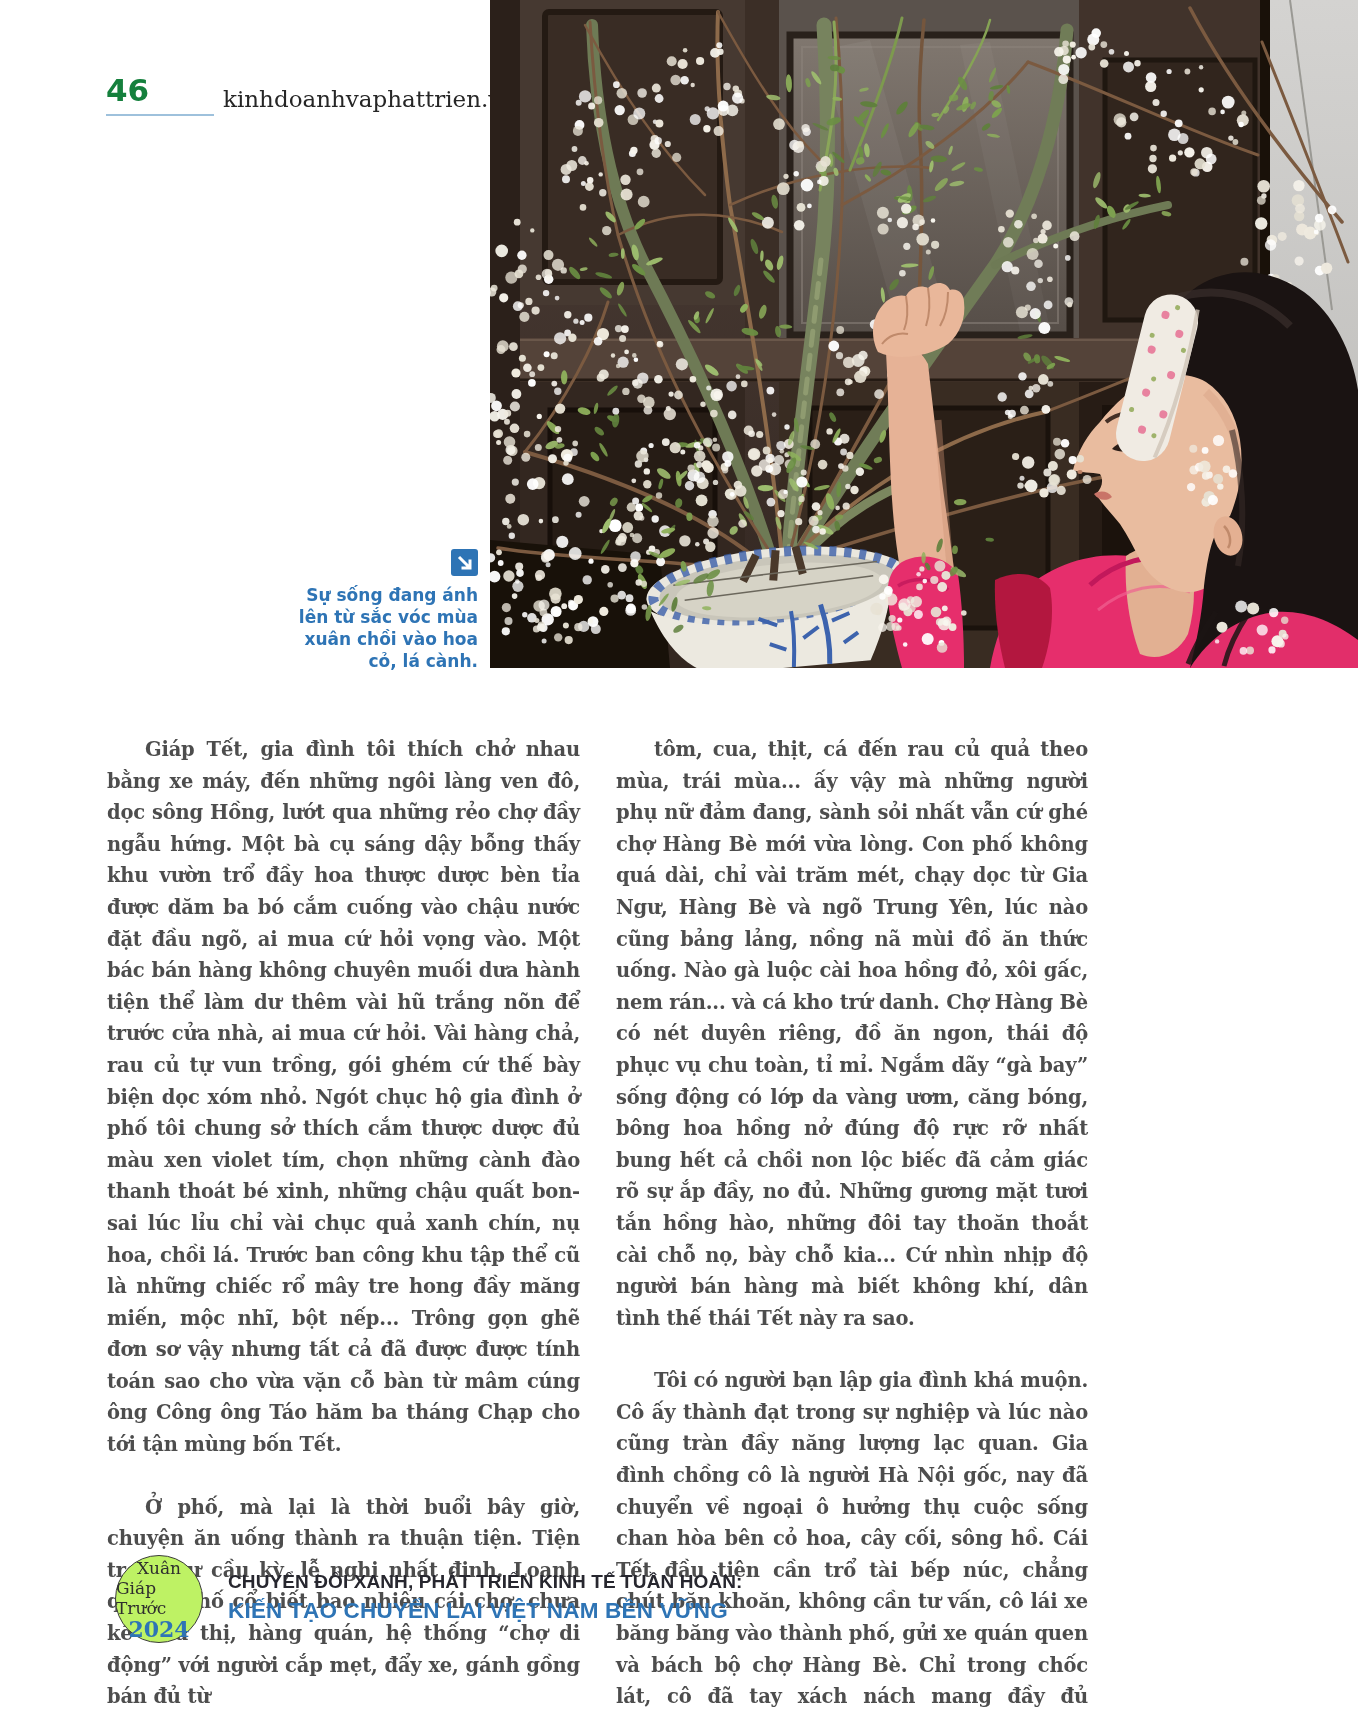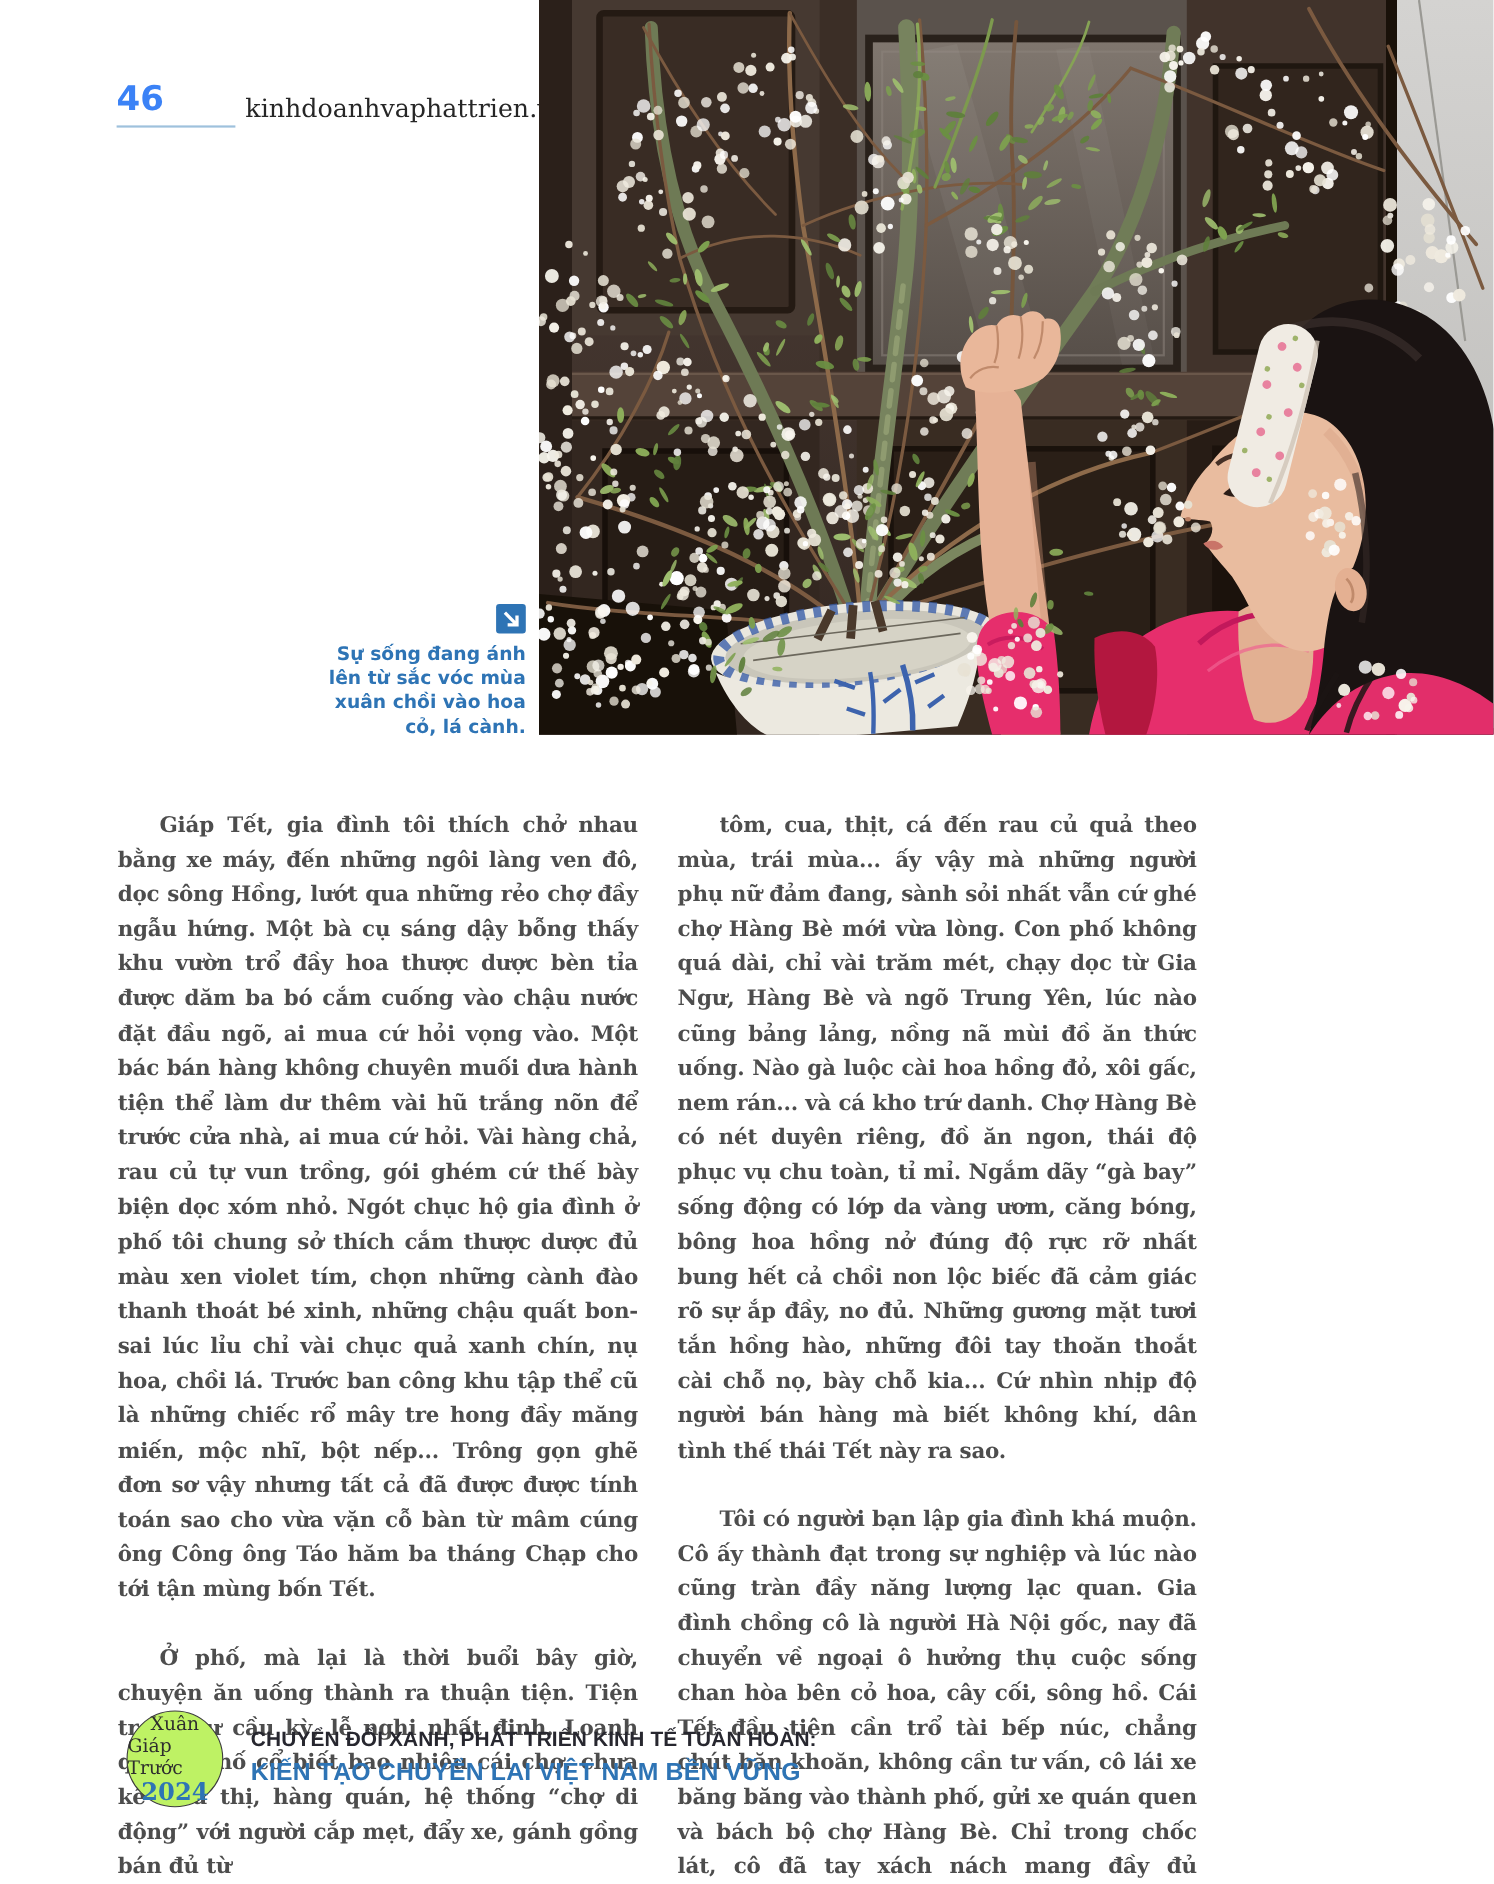--- a/index.html
+++ b/index.html
@@ -1,20 +1,20 @@
 <!DOCTYPE html>
 <html style="--accent: #2e74b5;"><head>
 <meta charset="utf-8">
 <style>
   html,body{margin:0;padding:0;background:#ffffff;}
   .page{position:relative;width:1358px;height:1713px;background:#fff;overflow:hidden;
         font-family:"DejaVu Serif",serif;color:#4d4d4d;}
   
   .page-number{position:absolute;left:106px;top:72px;font-family:"DejaVu Sans",sans-serif;
-        font-weight:bold;font-size:31px;color:#3b82f6;letter-spacing:0;}
+        font-weight:bold;font-size:31px;color:#15803d;letter-spacing:0;}
   .page-number-rule{position:absolute;left:106px;top:114px;width:108px;height:2px;background:#9ec1dc;}
   .site-name{position:absolute;left:223px;top:86px;font-family:"DejaVu Serif",serif;
         font-size:23px;color:#262626;}
   
   .photo{position:absolute;left:490px;top:0;width:868px;height:668px;display:block;}
   
   .caption-block{position:absolute;right:880px;top:549px;width:230px;text-align:right;}
   .caption-icon{margin-left:auto;width:27px;height:27px;border-radius:3px;background:var(--accent,#2e74b5);
         display:flex;align-items:center;justify-content:center;}
   .caption-lines{margin-top:8px;font-family:"DejaVu Sans",sans-serif;font-weight:bold;

